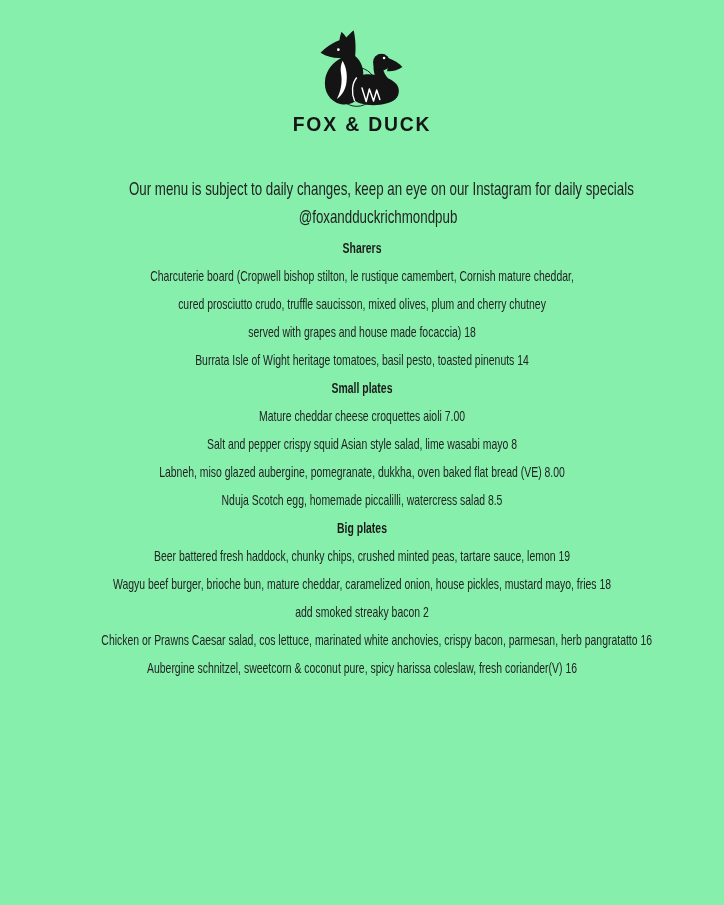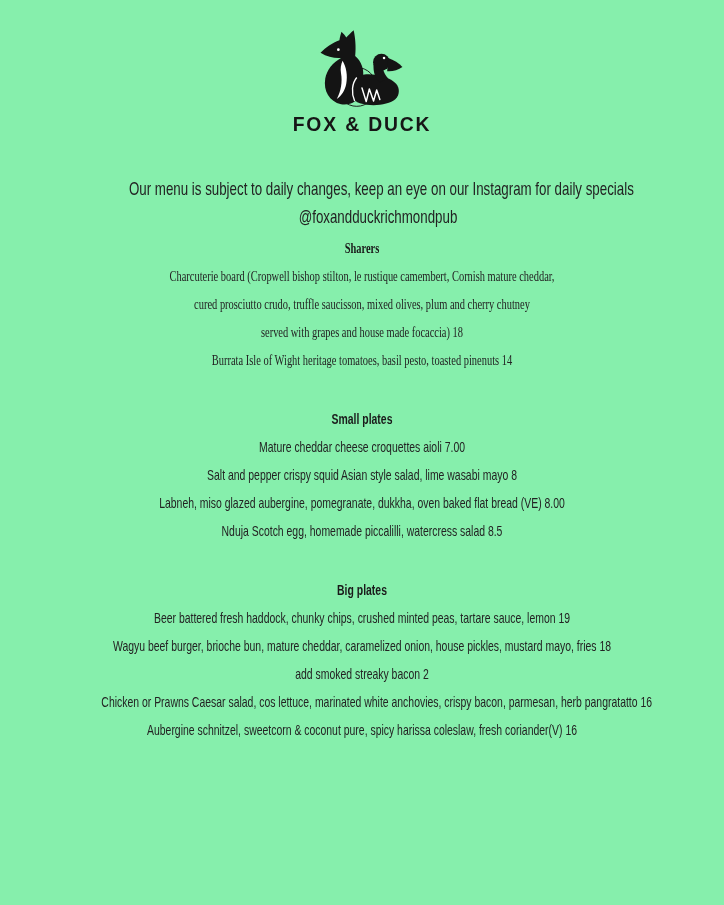--- a/index.html
+++ b/index.html
@@ -45,22 +45,22 @@
   }
   .intro {
     margin-top: 39px;
     margin-left: 32px;
   }
   .intro-line {
     font-size: 18.5px;
     font-weight: 400;
     color: #222222;
   }
-  .menu-section { margin-top: 31px; }
-  .menu-section.first { margin-top: 3px; font-family: Liberation Serif, serif; }
+  .menu-section { }
+  .menu-section.first { margin-top: 3px; }
   .section-title {
     margin: 0;
     font-size: 14.5px;
     font-weight: 700;
     color: #1a1a1a;
   }
   .menu-line {
     font-size: 14.5px;
     font-weight: 400;
     color: #232323;

